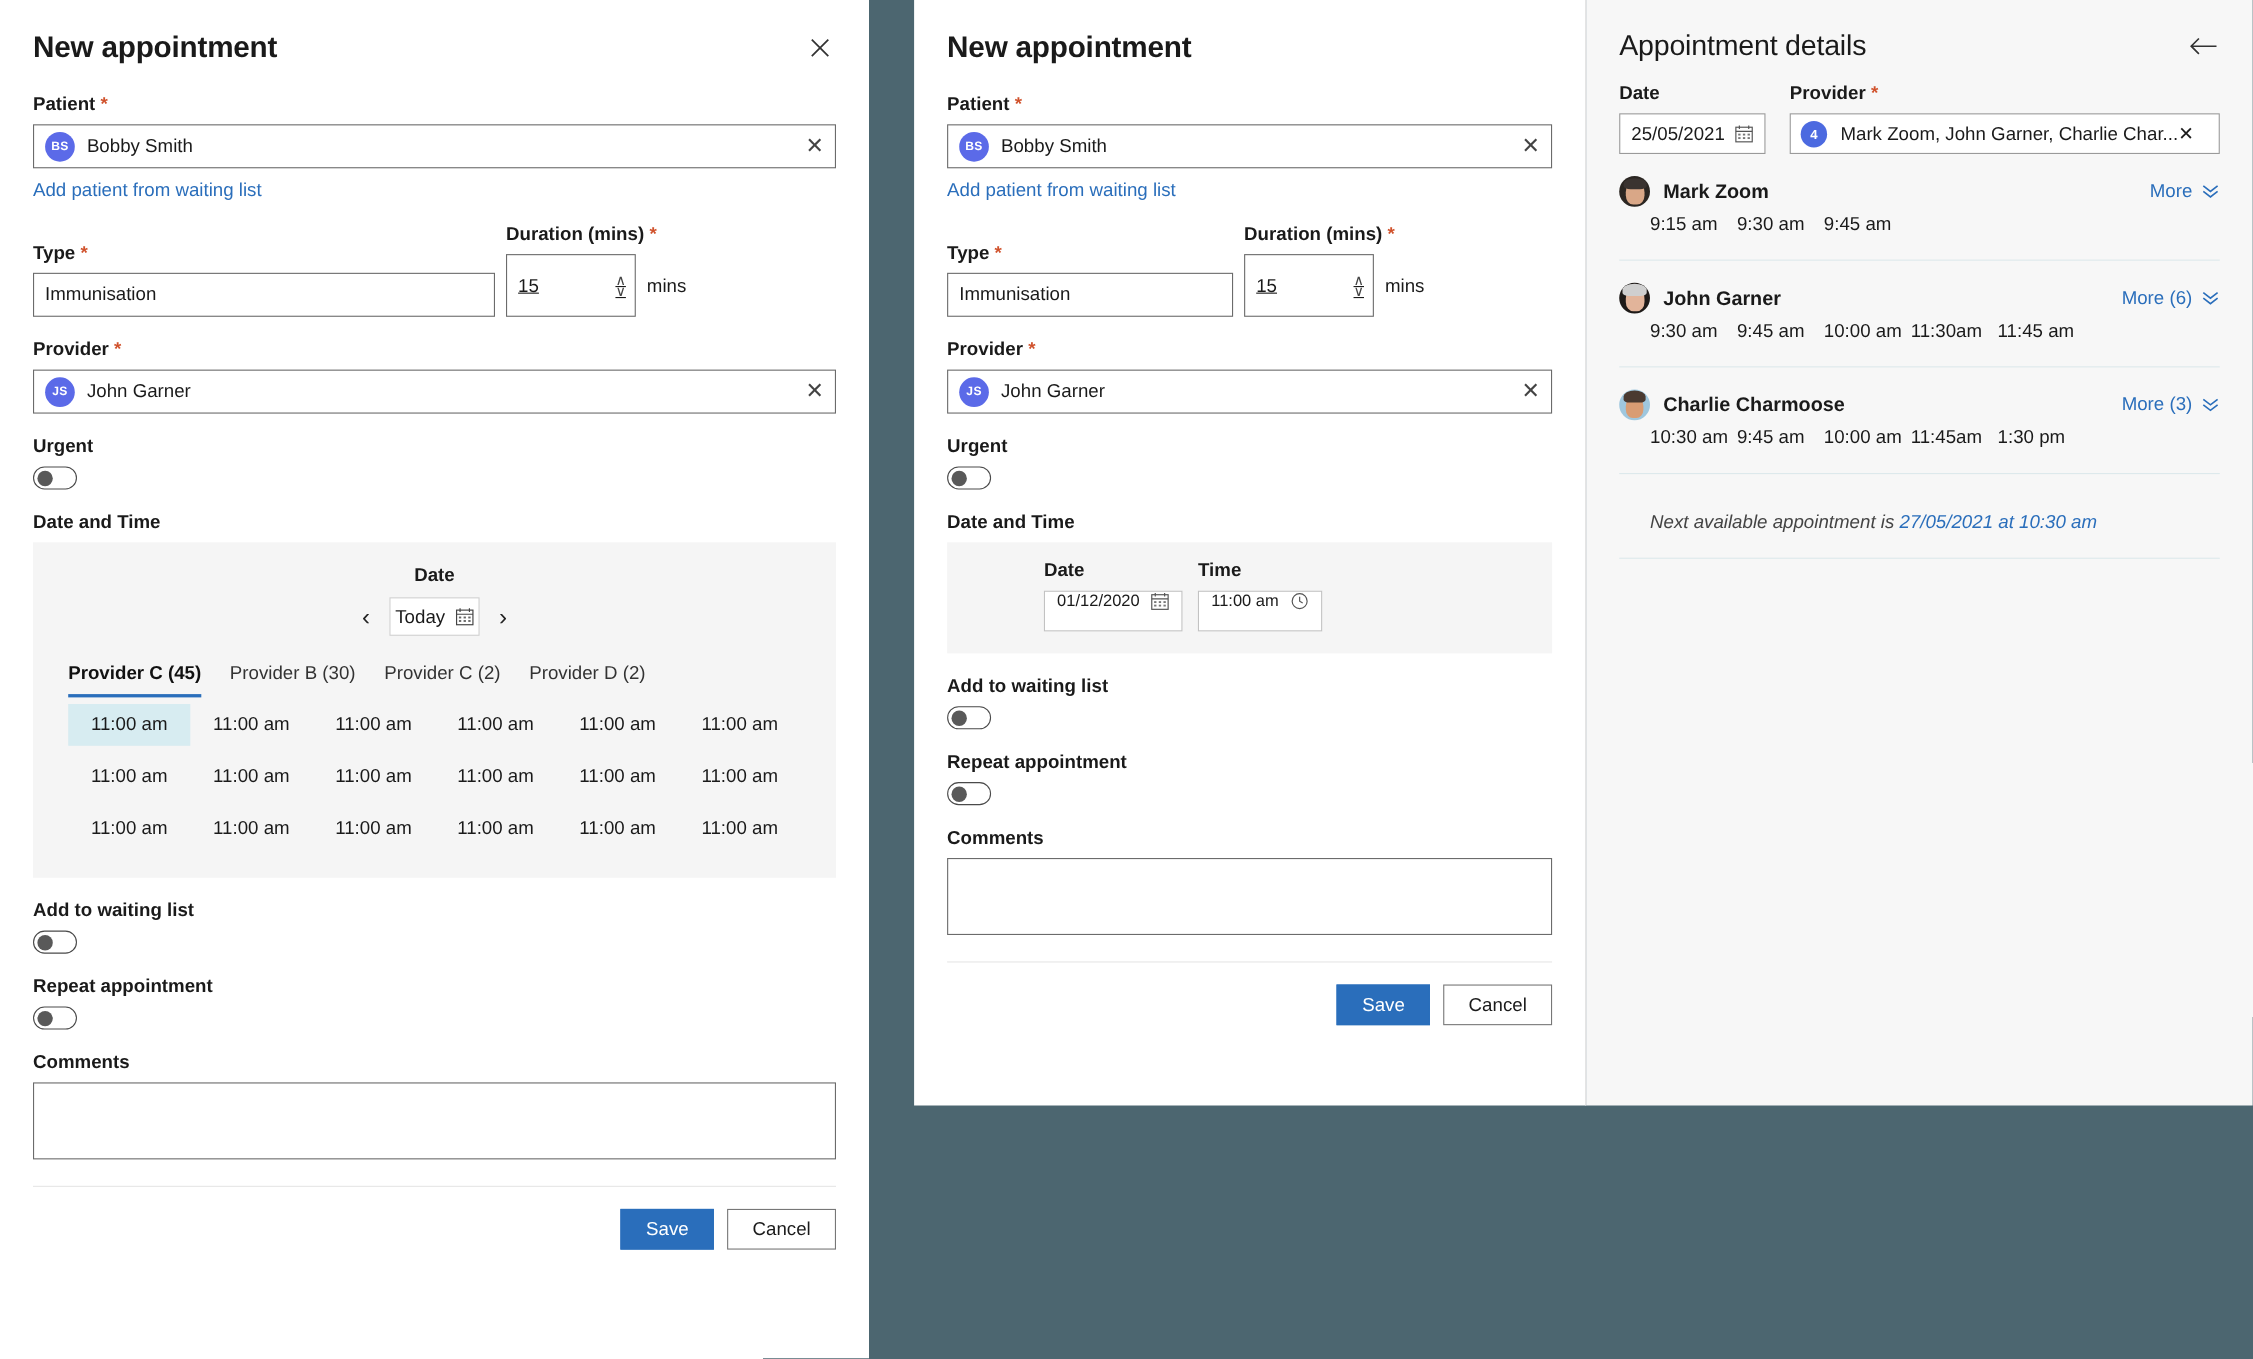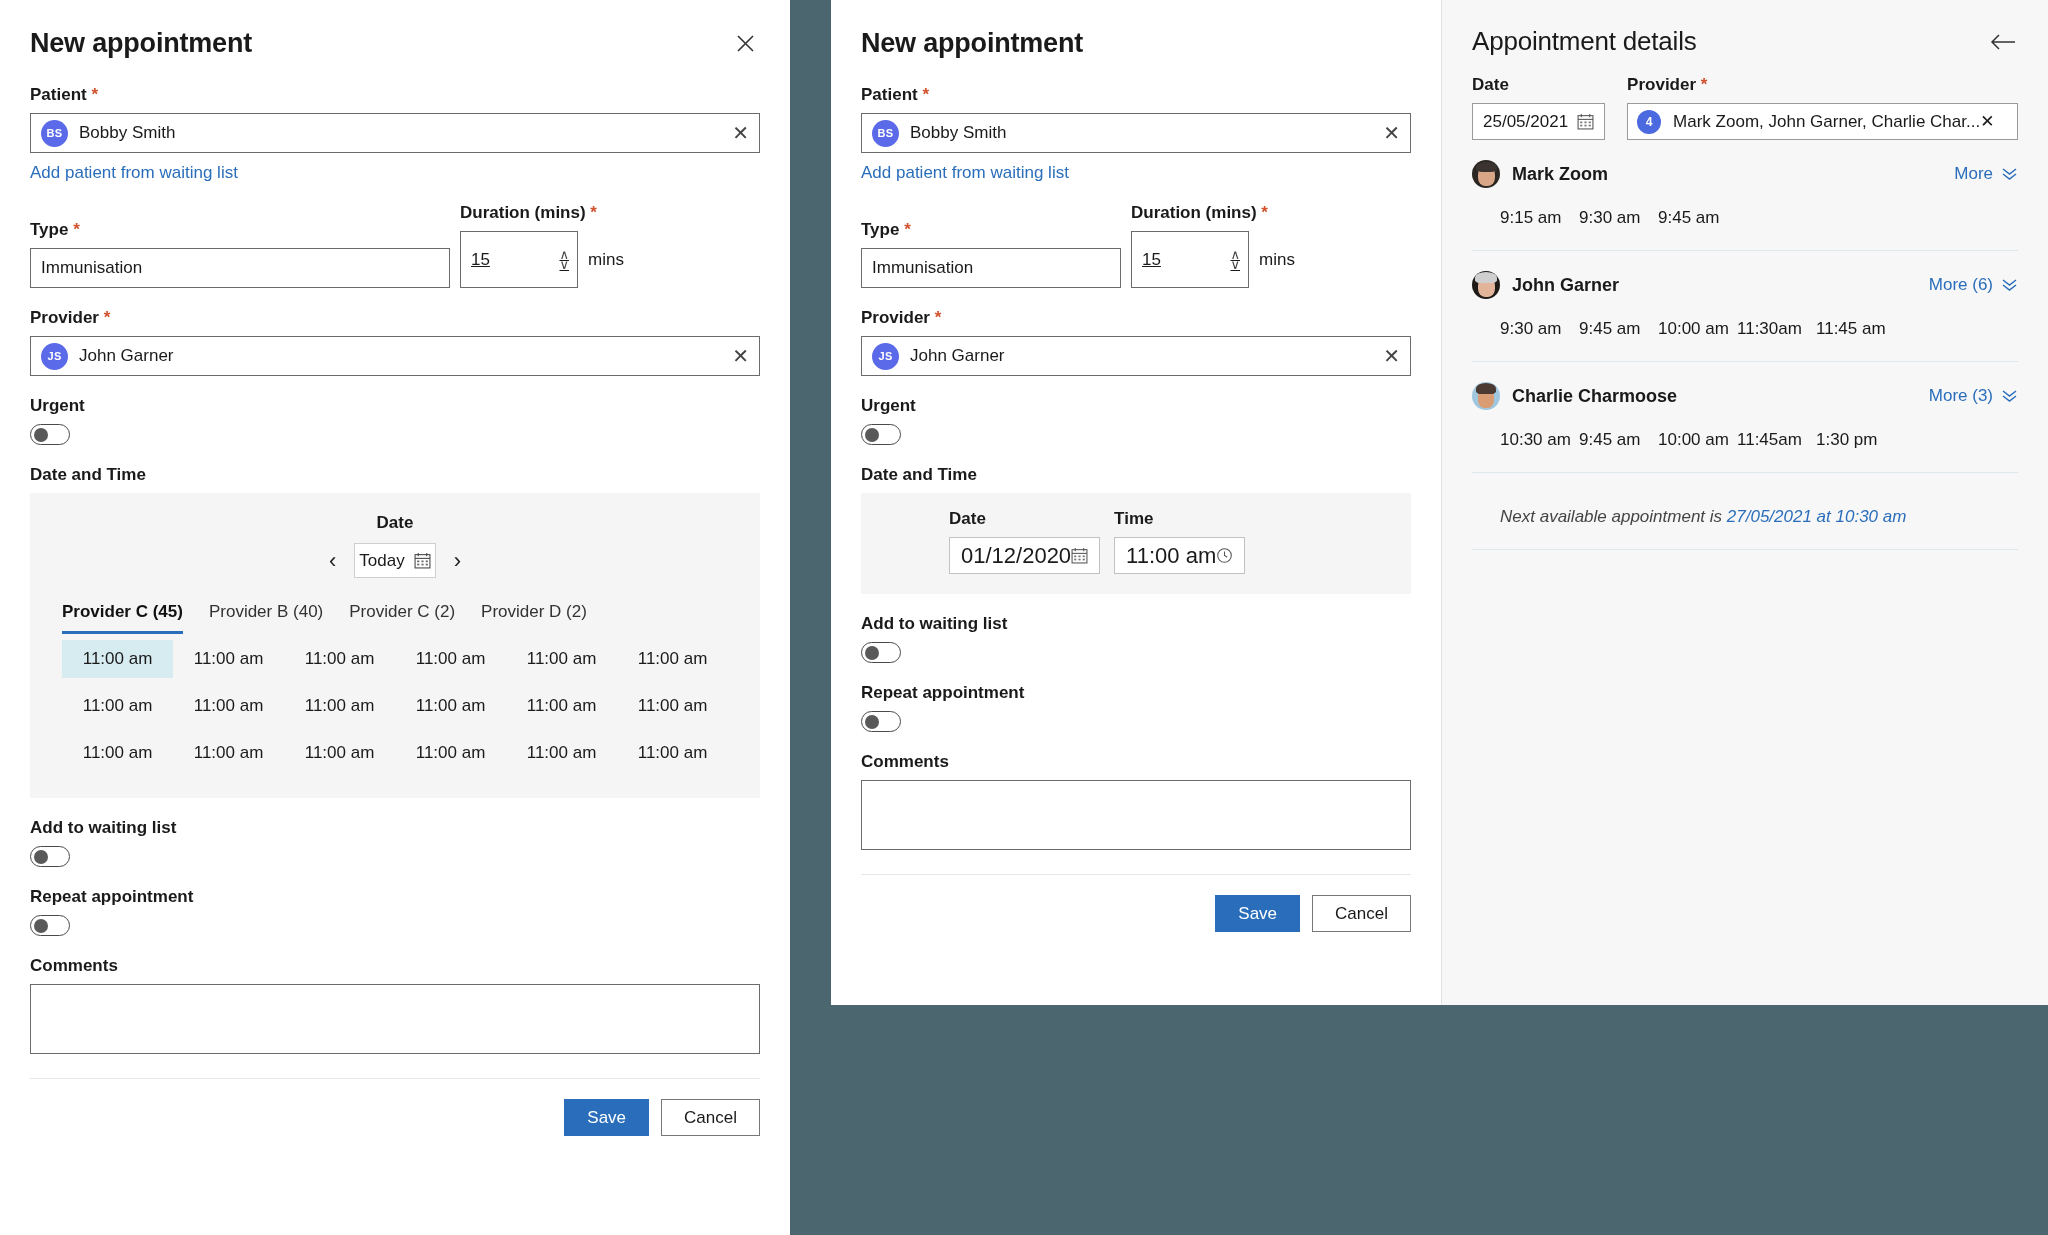--- a/index.html
+++ b/index.html
@@ -131,22 +131,22 @@
     padding: 9px 2px; cursor: pointer;
   }
   .slot.sel { background: #d7ecf1; }
 
   
   .dt-box-m { background: #f5f5f5; padding: 16px 0 20px 0; }
   .dt-fields { display: flex; gap: 14px; padding-left: 88px; }
   .dt-col .dt-label { display: block; margin-bottom: 8px; }
   .picker {
     height: 37px; border: 1px solid #c2c2c2; background: #fff;
-    display: flex; align-items: center; padding: 0 11px;
-    font-size: 22px; color: #1a1a1a; cursor: pointer;
+    display: flex; align-items: flex-start; gap: 10px; padding: 0 11px;
+    font-size: 15px; color: #1a1a1a; cursor: pointer;
   }
 
   
   .comments-box {
     height: 70px; border: 1px solid #6b6b6b; background: #fff;
   }
 
   
   .divider { height: 1px; background: #e6e6e6; }
   .btn-row { display: flex; justify-content: flex-end; gap: 12px; }
@@ -183,21 +183,21 @@
   .prov-row {
     display: flex; align-items: center; justify-content: space-between;
   }
   .prov-left { display: flex; align-items: center; gap: 12px; }
   .prov-name { font-size: 18px; font-weight: 700; color: #1a1a1a; }
   .prov-more {
     display: flex; align-items: center; gap: 8px;
     color: #2a6ebb; font-size: 17px; cursor: pointer;
   }
   .times {
-    display: flex; gap: 0; margin-top: 20px; padding-left: 28px;
+    display: flex; gap: 0; margin-top: 6px; padding-left: 28px;
   }
   .time-cell { font-size: 17px; color: #1a1a1a; width: 79px; cursor: pointer; }
   .hr-soft { height: 1px; background: #dde9ec; margin-top: 22px; }
   .next-avail {
     font-size: 17px; font-style: italic; color: #444; margin-top: 14px; padding-left: 28px;
   }
   .next-avail .hl { color: #2a6ebb; }
 
   
   .ph {
@@ -312,21 +312,21 @@
                   <rect x="11" y="11" width="2" height="1.6"></rect>
                 </g>
               </svg>
           </div>
           <span class="chev">›</span>
         </div>
       </div>
 
       <div class="tabs">
         <div class="tab active">Provider C (45)</div>
-        <div class="tab">Provider B (40)</div>
+        <div class="tab">Provider B (30)</div>
         <div class="tab">Provider C (2)</div>
         <div class="tab">Provider D (2)</div>
       </div>
 
       <div class="slots">
         <div class="slot sel">11:00 am</div>
         <div class="slot">11:00 am</div>
         <div class="slot">11:00 am</div>
         <div class="slot">11:00 am</div>
         <div class="slot">11:00 am</div>

